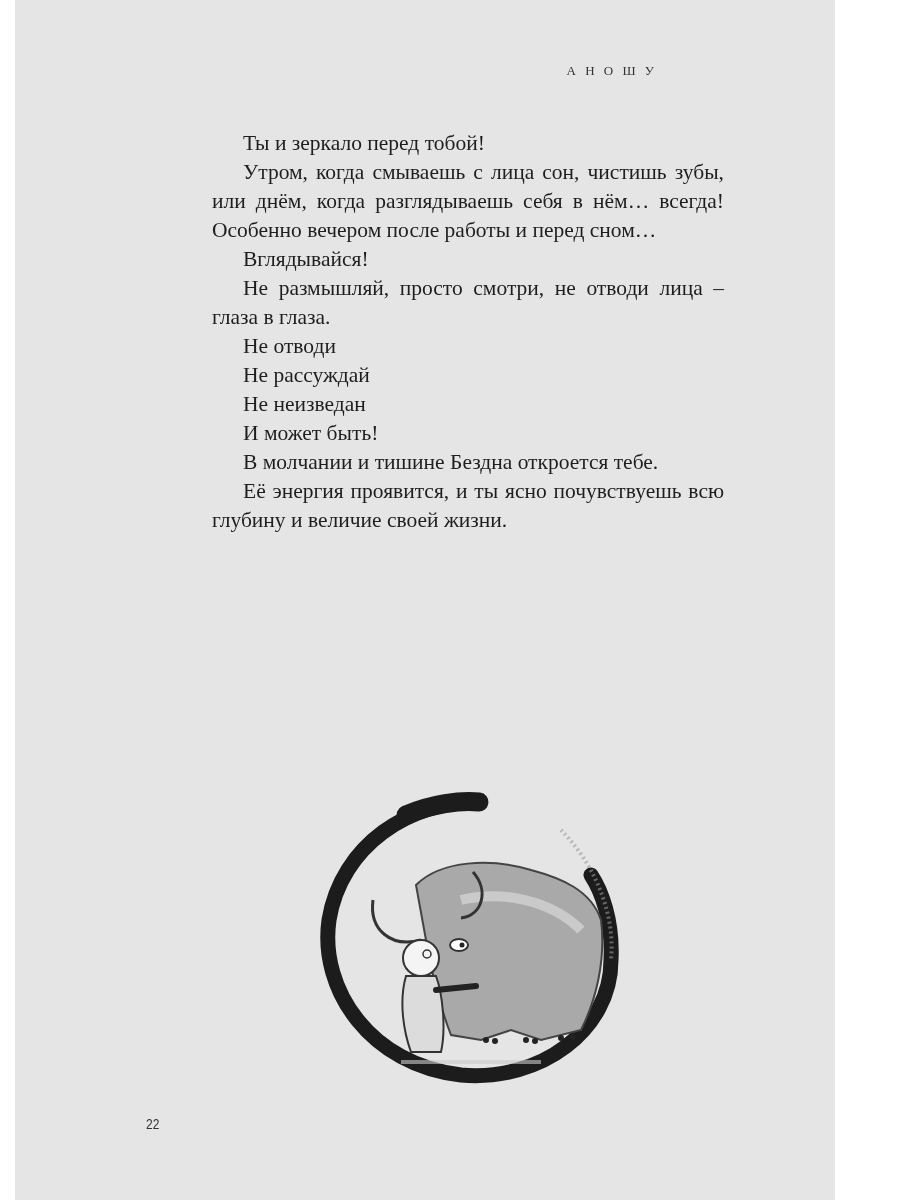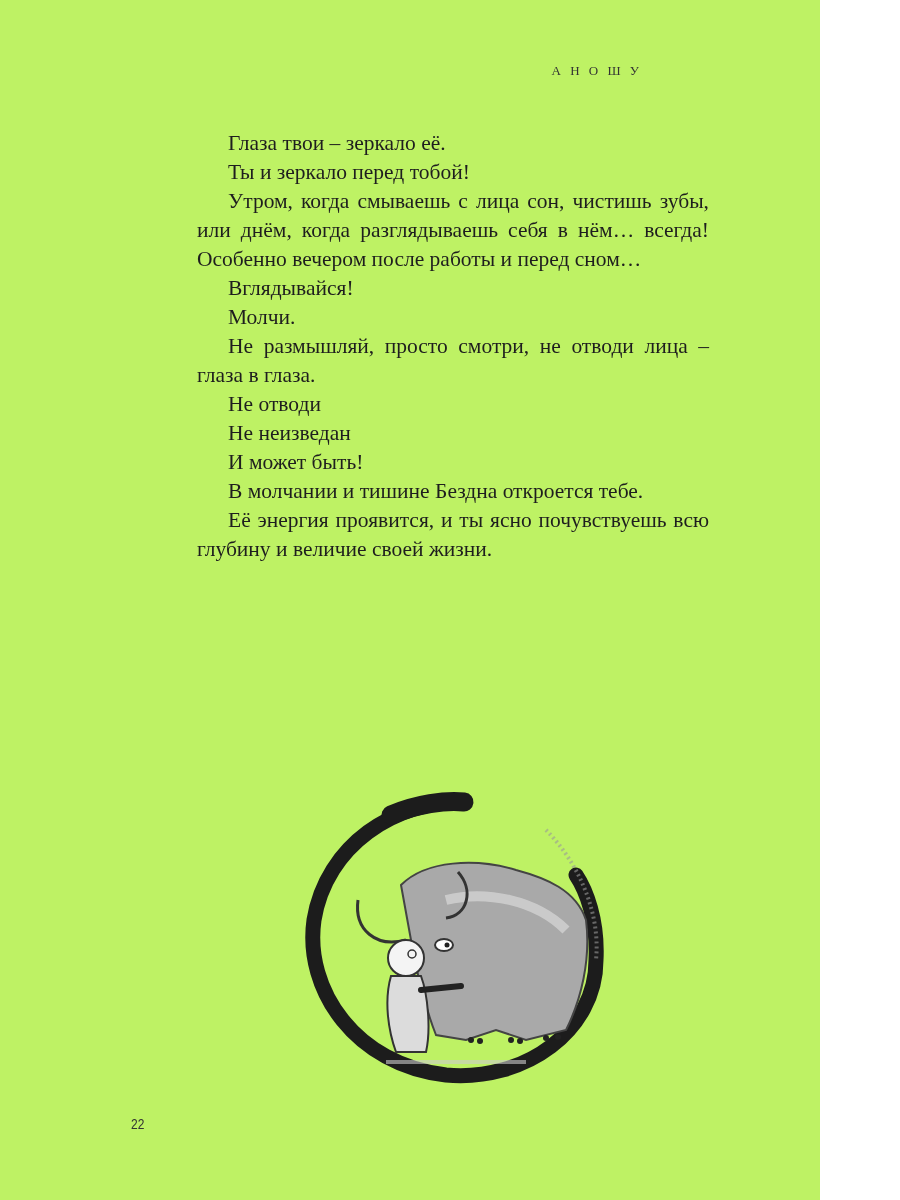--- a/index.html
+++ b/index.html
@@ -1,17 +1,17 @@
 <!DOCTYPE html>
 <html><head>
   <meta charset="utf-8">
   <style>
     html, body { margin: 0; padding: 0; background: #ffffff; }
     body { width: 900px; height: 1200px; position: relative; overflow: hidden; }
-    .page { position: absolute; left: 0; top: 0; width: 820px; height: 1200px; background: #bef264; }
+    .page { position: absolute; left: 15px; top: 0; width: 820px; height: 1200px; background: #e5e5e5; }
     .running-head {
       position: absolute; top: 63px; right: 178px;
       font-family: "Liberation Serif", serif; font-size: 13px;
       letter-spacing: 3px; color: #333;
     }
     .text-block {
       position: absolute; left: 197px; top: 129px; width: 512px;
       font-family: "Liberation Serif", serif; font-size: 21.5px;
       line-height: 29px; color: #1e1e1e;
     }
@@ -24,27 +24,26 @@
       transform: scaleX(0.8); transform-origin: left;
     }
   </style>
 </head>
 <body>
 
 <div class="page">
   <div class="running-head">А Н О  Ш У</div>
 
   <div class="text-block">
-    <p class="para">Глаза твои – зеркало её.</p>
     <p class="para">Ты и зеркало перед тобой!</p>
     <p class="para">Утром, когда смываешь с лица сон, чистишь зубы, или днём, когда разглядываешь себя в нём… всегда! Особенно вечером после работы и перед сном…</p>
     <p class="para short">Вглядывайся!</p>
-    <p class="para short">Молчи.</p>
     <p class="para">Не размышляй, просто смотри, не отводи лица – глаза в глаза.</p>
     <p class="para short">Не отводи</p>
+    <p class="para short">Не рассуждай</p>
     <p class="para short">Не неизведан</p>
     <p class="para short">И может быть!</p>
     <p class="para short">В молчании и тишине Бездна откроется тебе.</p>
     <p class="para">Её энергия проявится, и ты ясно почувствуешь всю глубину и величие своей жизни.</p>
   </div>
 
   <div class="illustration">
     <svg width="320" height="300" viewBox="0 0 320 300" xmlns="http://www.w3.org/2000/svg">
 
       <path d="M168 12 C 100 10, 30 55, 18 130 C 8 200, 60 275, 150 285 C 230 292, 300 240, 300 170 C 302 130, 290 100, 280 85" fill="none" stroke="#1c1c1c" stroke-width="15" stroke-linecap="round"></path>

